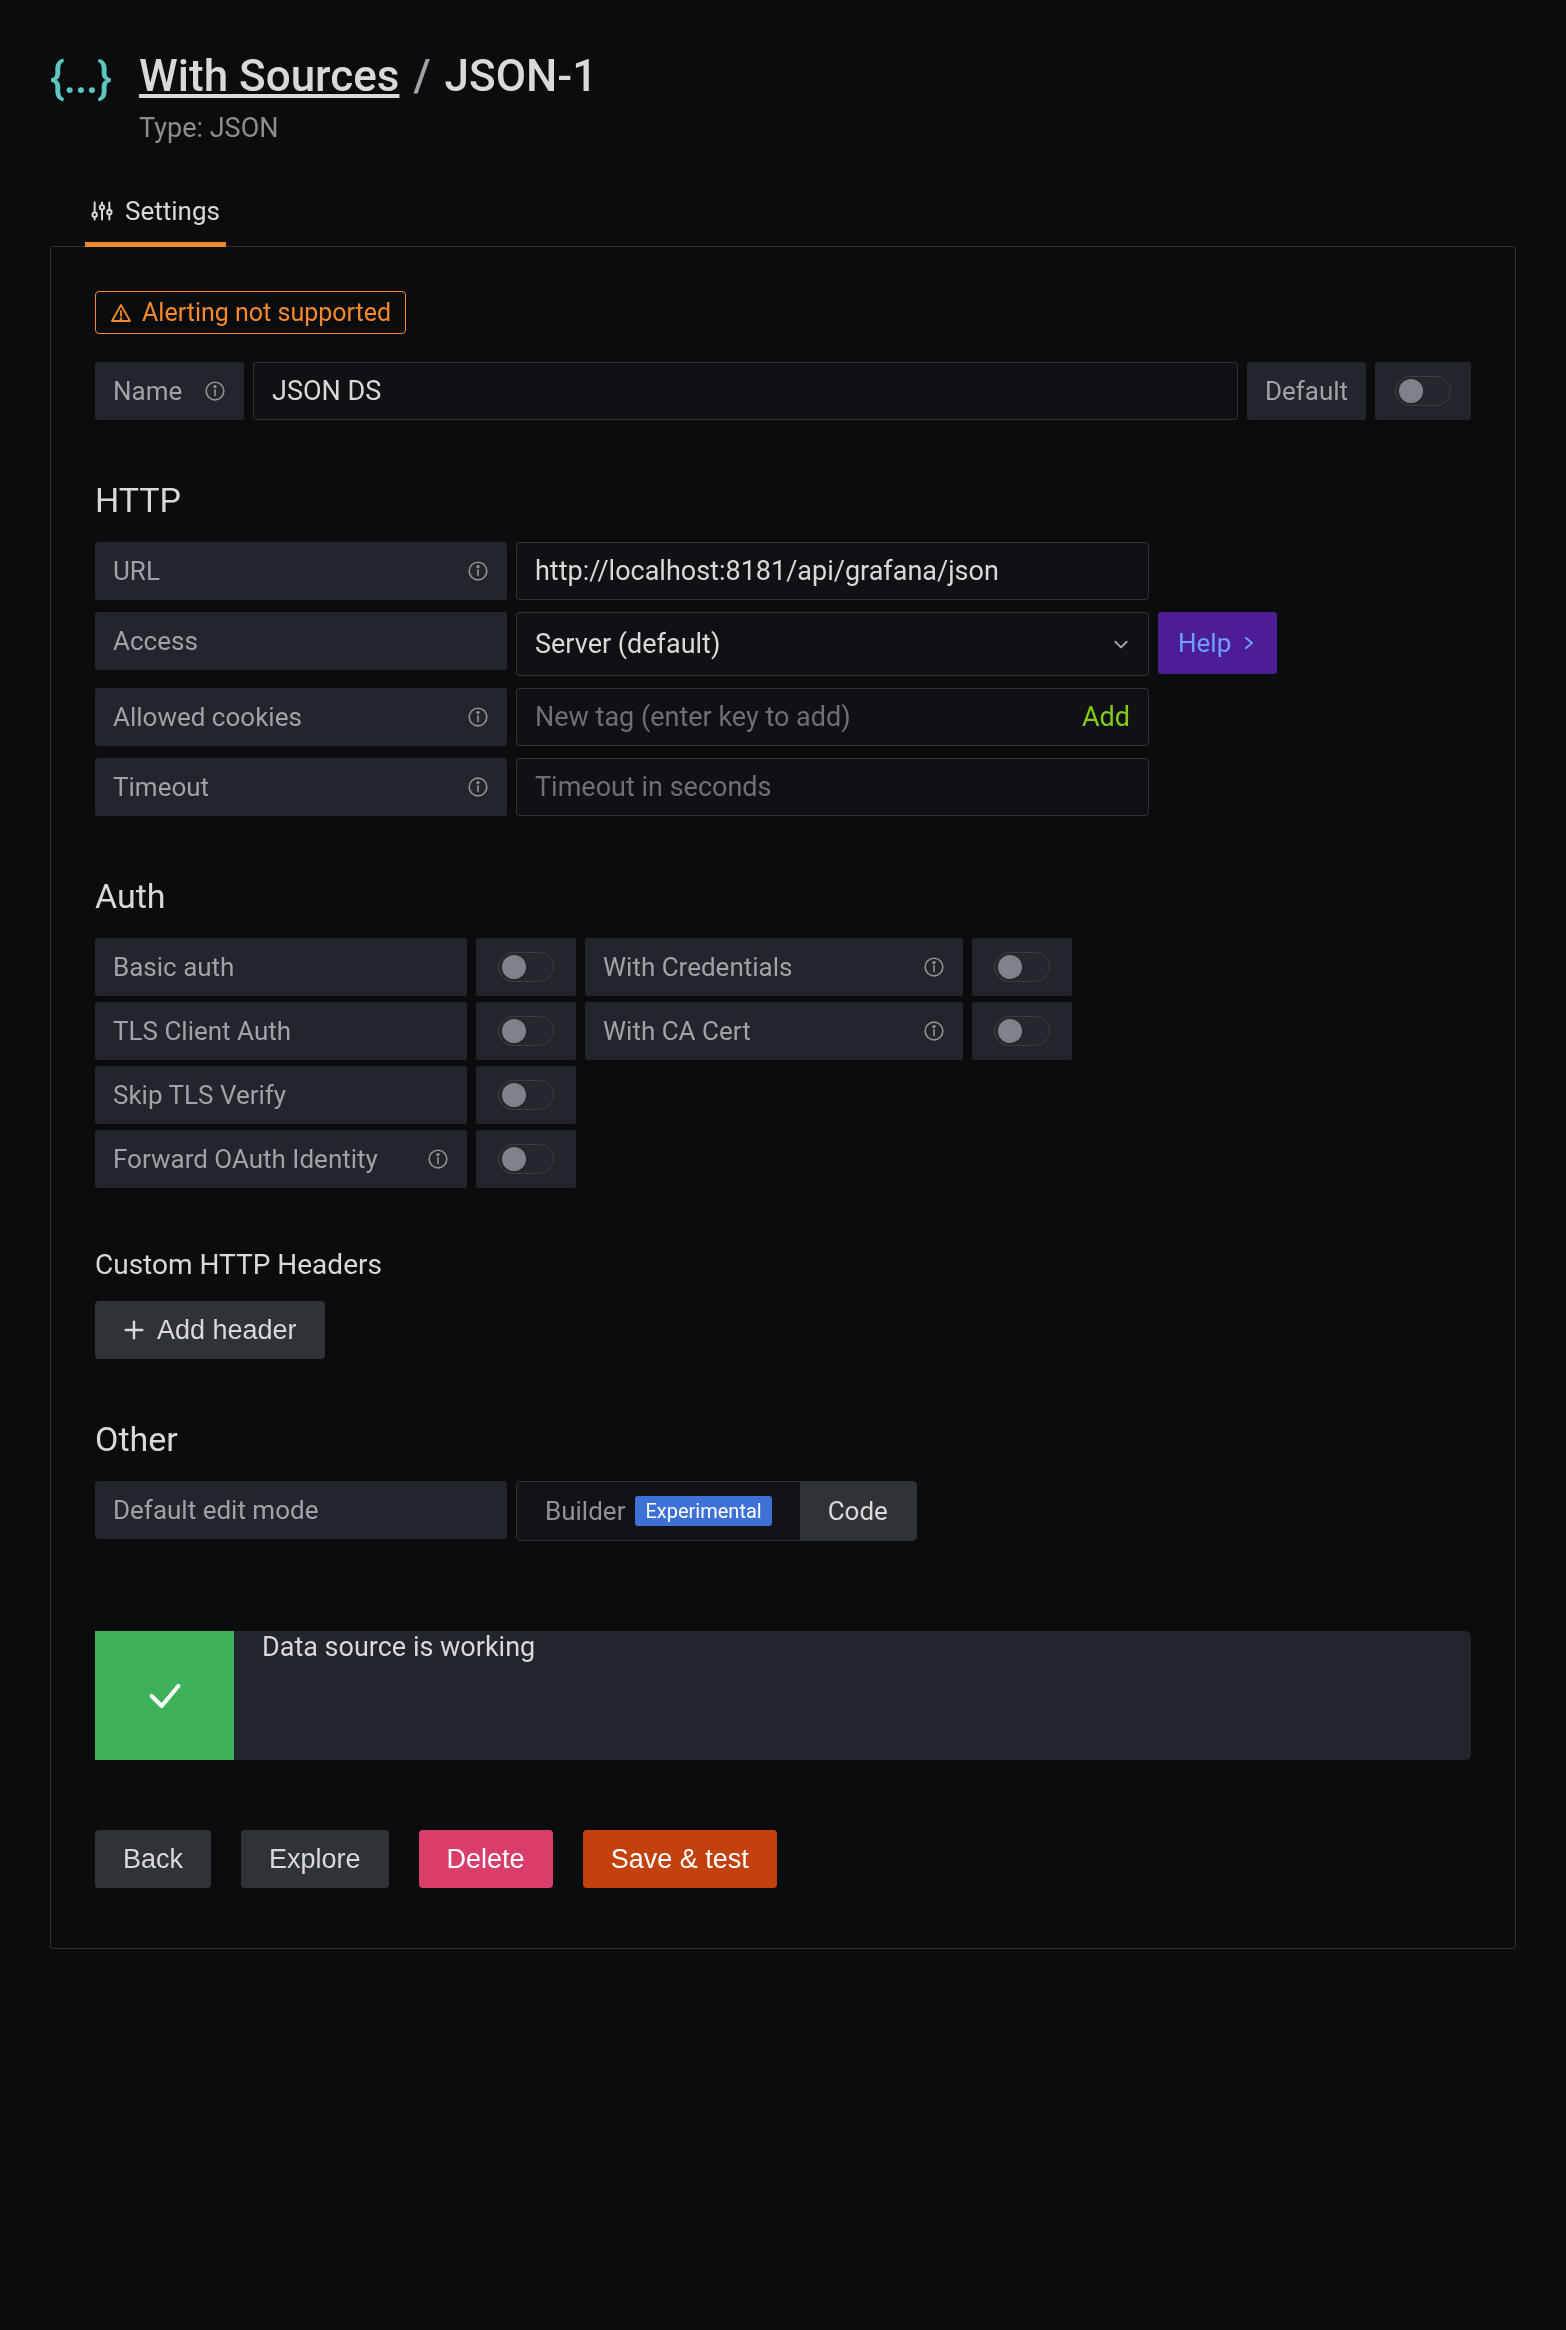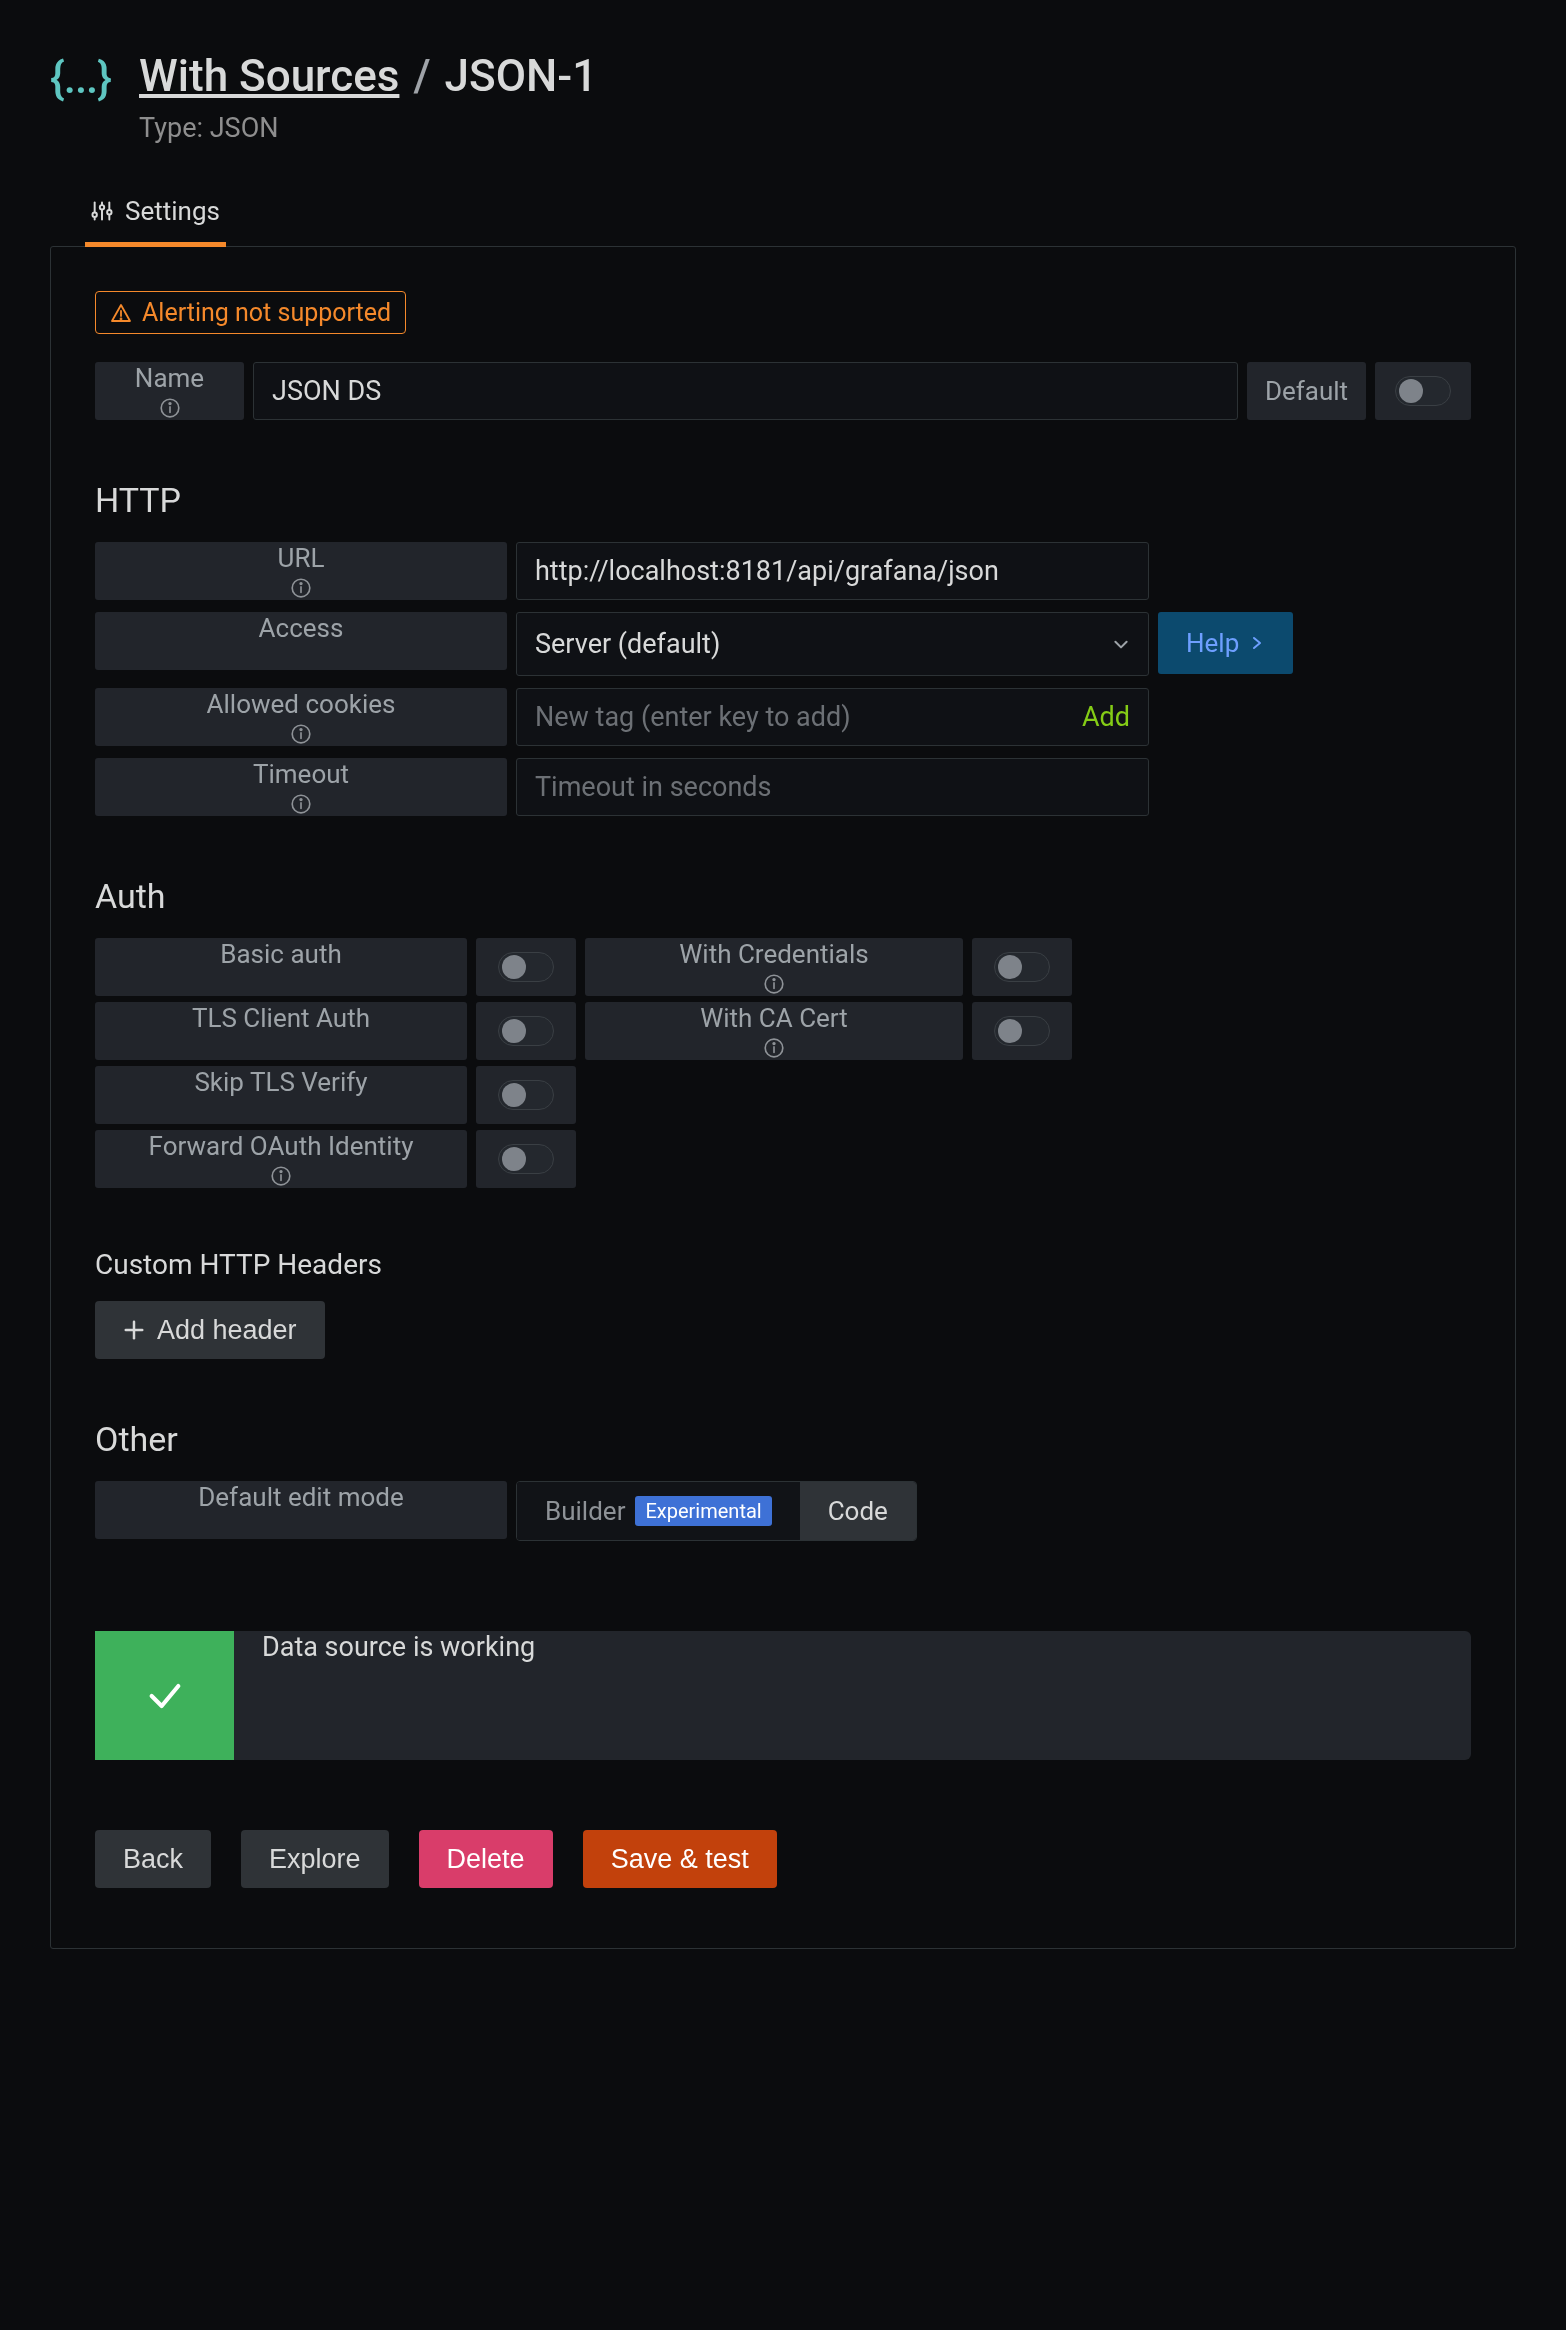--- a/index.html
+++ b/index.html
@@ -26,21 +26,21 @@
   .badge-warn {
     display:inline-flex; align-items:center; gap:10px;
     border:1px solid #f5892b; color:#f5892b;
     padding:6px 14px; border-radius:4px; font-size:25px; margin-bottom:28px;
   }
   .row { display:flex; align-items:stretch; gap:9px; margin-bottom:0; }
   .row + .row { margin-top:6px; }
   .label-cell {
     background:#22252b; color:#9da3a8;
     display:flex; align-items:center; justify-content:space-between;
-    padding:1px 18px; height:58px; border-radius:3px; font-size:26px;flex-direction:column;
+    padding:12px 18px; height:58px; border-radius:3px; font-size:26px;
   }
   .input-cell {
     background:#0f1115; border:1px solid #2c3235; color:#d8d9d9;
     height:58px; border-radius:3px; padding:0 18px; font-size:27px;
     display:flex; align-items:center;
   }
   .input-cell input, .input-cell select {
     background:transparent; border:none; outline:none; color:#d8d9d9;
     font-size:27px; width:100%; font-family:inherit;
   }
@@ -52,21 +52,21 @@
   .toggle .knob {
     position:absolute; left:3px; top:2px; width:24px; height:24px; border-radius:50%; background:#7e838a;
   }
   .toggle-box { background:#22252b; height:58px; border-radius:3px; display:flex; align-items:center; justify-content:center; padding:0 12px; }
   .section-h { font-size:34px; color:#d8d9d9; margin:60px 0 22px; font-weight:400; }
   .info-icon { width:22px; height:22px; display:inline-flex; }
   svg { display:block; }
   .select-cell { position:relative; }
   .select-cell::after { content:''; pointer-events:none; }
   .chev { position:absolute; right:18px; top:50%; transform:translateY(-50%); }
-  .help-btn { background:#0c4a6e; color:#6e9fff; height:62px; border-radius:3px; padding:0 28px; display:flex; align-items:center; gap:10px; }
+  .help-btn { background:#4c1d95; color:#6e9fff; height:62px; border-radius:3px; padding:0 20px; display:flex; align-items:center; gap:10px; }
   .tag-input { display:flex; align-items:center; justify-content:space-between;gap:24px; }
   .tag-input .add { color:#84cc16; }
   .sec-sub { font-size:28px; color:#d8d9d9; margin:60px 0 20px; }
   .btn { background:#2f3337; color:#d8d9d9; height:58px; border-radius:4px; padding:0 28px; display:inline-flex; align-items:center; gap:12px; font-size:27px; cursor:pointer; border:none; }
   .btn-red { background:#d93d6a; color:#fff; }
   .btn-blue { background:#c2410c; color:#fff; }
   .seg { display:flex; border:1px solid #2c3235; border-radius:4px; overflow:hidden; height:60px; }
   .seg-opt { display:flex; align-items:center; gap:10px; padding:0 28px; background:#111317; color:#8e9297; }
   .seg-opt.active { background:#2f3337; color:#d8d9d9; }
   .pill { background:#3e71d6; color:#fff; font-size:20px; padding:3px 10px; border-radius:3px; }

